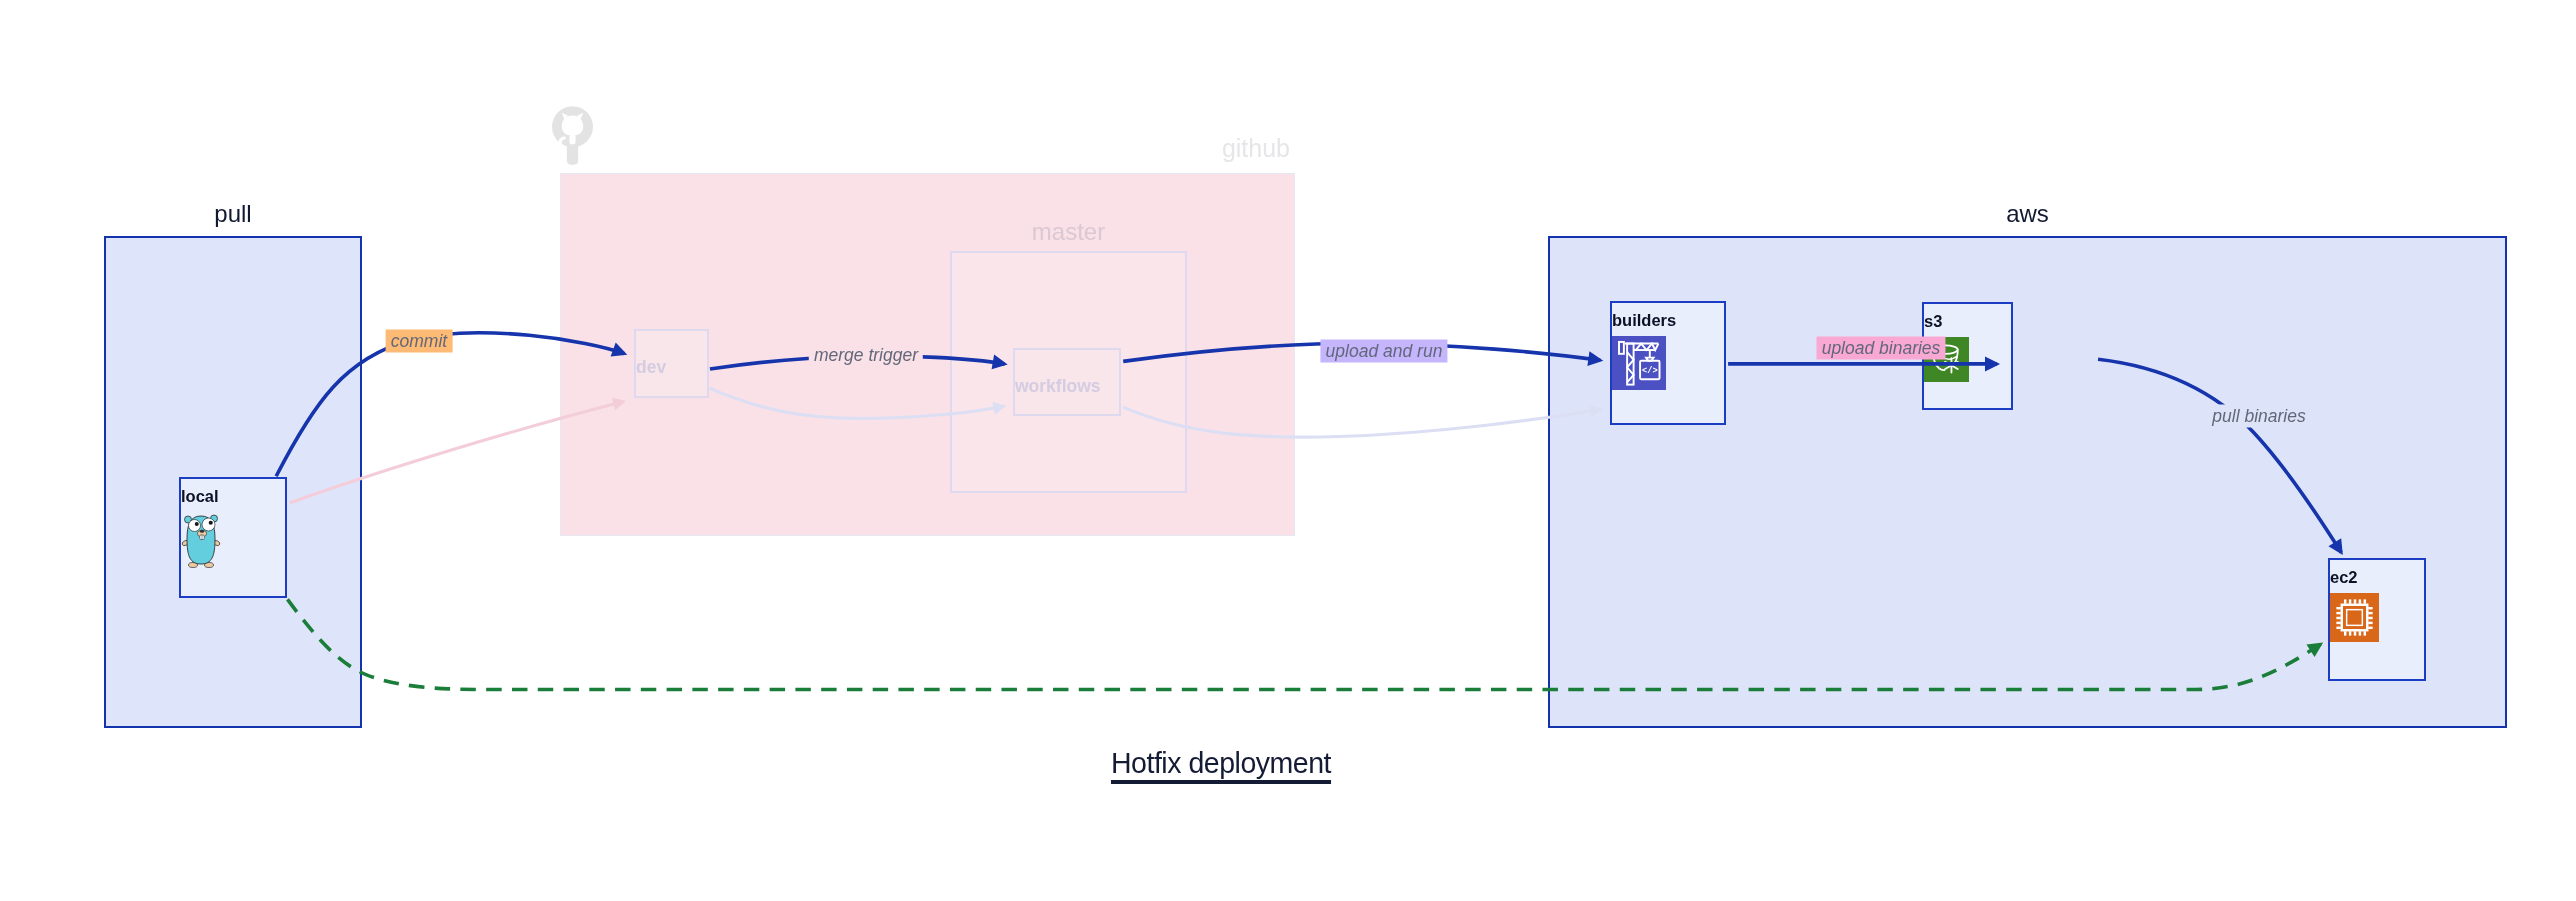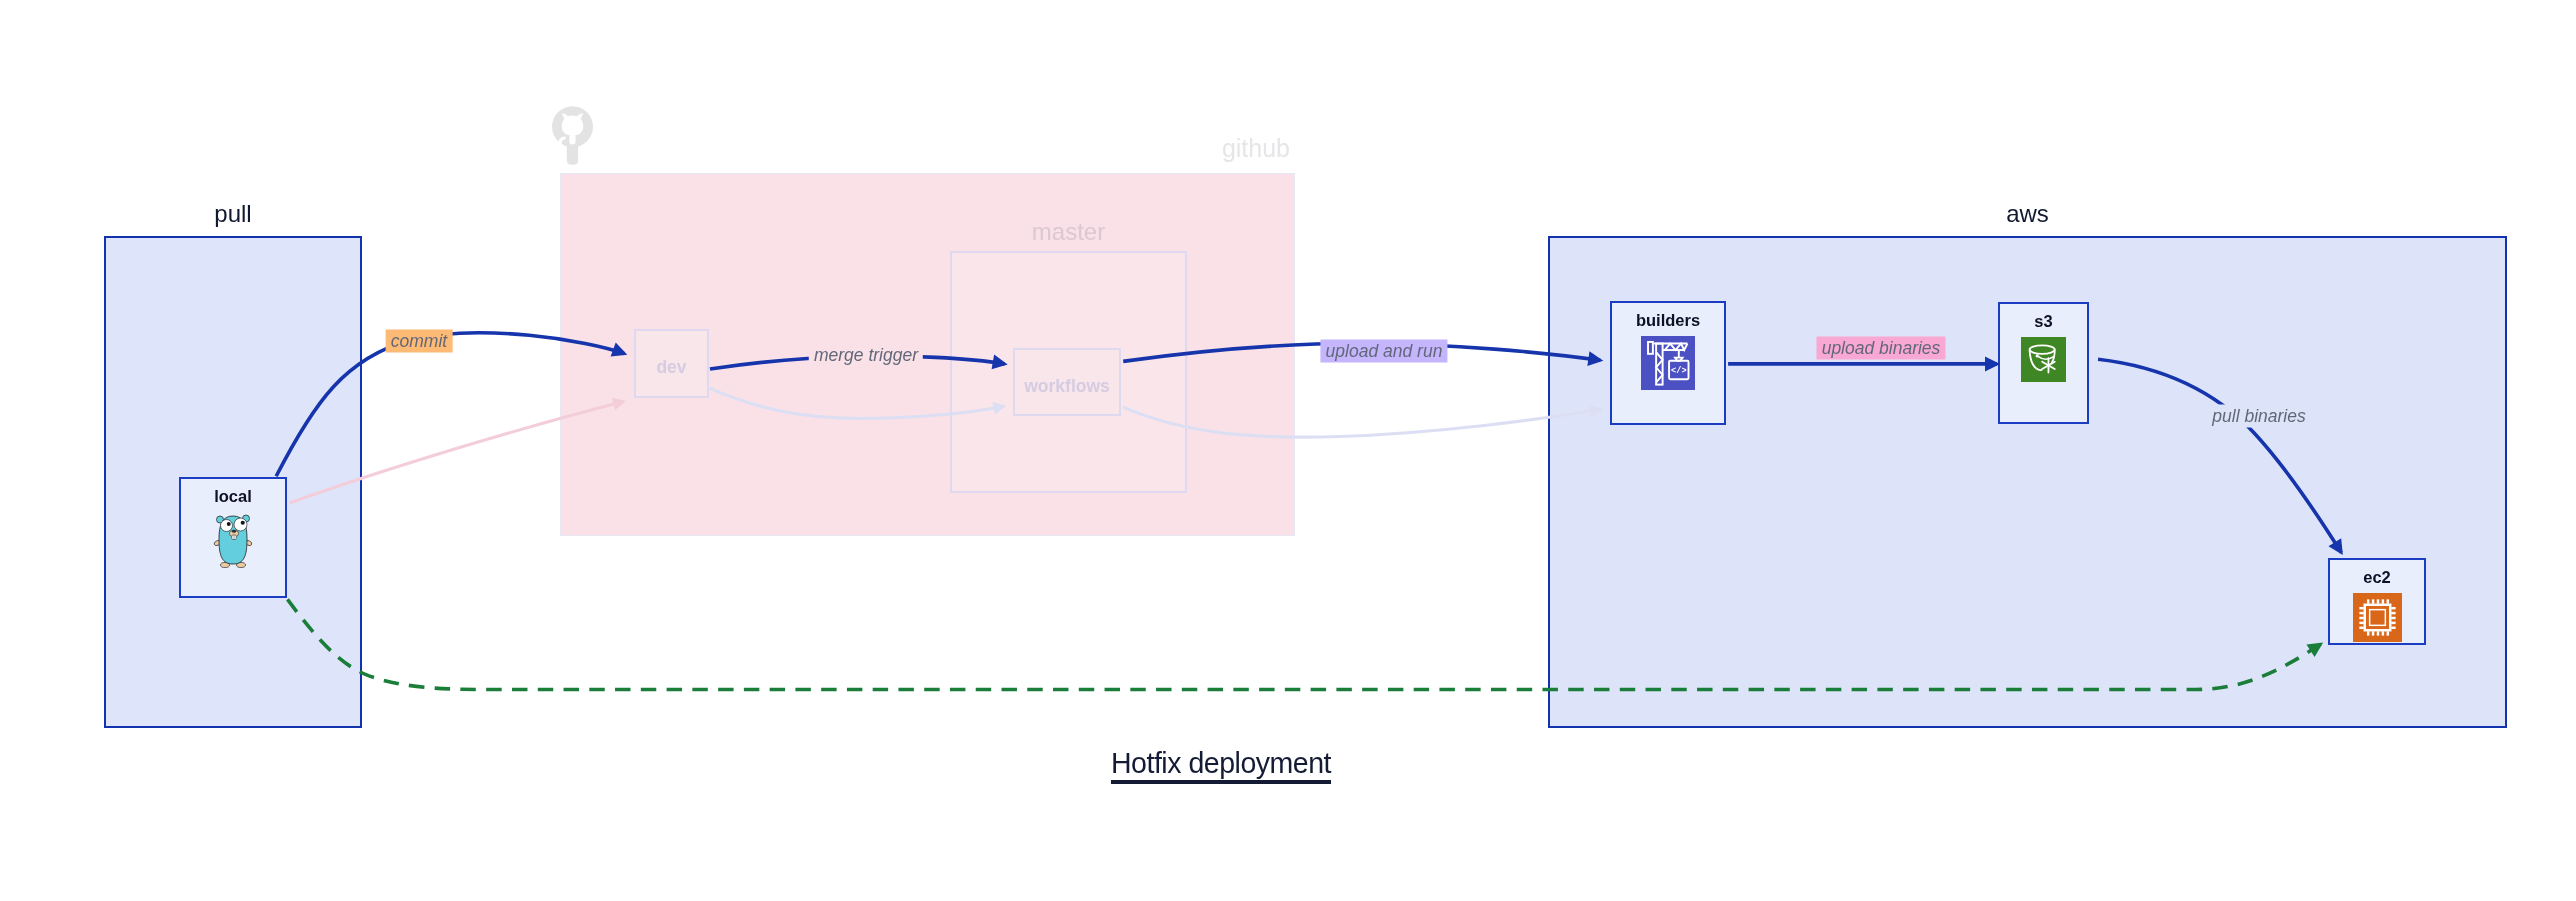--- a/index.html
+++ b/index.html
@@ -21,31 +21,31 @@
   .group-label{position:absolute;font-size:24px;color:#101930;text-align:center;
                line-height:1.1;z-index:2;white-space:nowrap;}
   .label-local{left:104px;top:201px;width:258px;}
   .label-aws{left:1548px;top:201px;width:959px;}
   .label-github{left:1025px;top:135px;width:265px;text-align:right;
                 font-size:25px;color:#e6e5e8;}
   .label-master{left:950px;top:219px;width:237px;font-size:24px;color:#dbc8d3;}
 
   
   .node{position:absolute;box-sizing:border-box;z-index:3;display:flex;
-        flex-direction:column;align-items:center;}
+        flex-direction:column;align-items:flex-start;}
   .node-solid{background:#e9eefc;border:2.6px solid #1b3dc4;}
   .node-faded{background:#f8e6eb;border:2.1px solid #ded9ee;justify-content:center;}
   .node-label{font-weight:bold;font-size:16.5px;color:#0d1126;margin-top:8.2px;}
   .node-faded .node-label{color:#d5cce2;margin-top:8px;font-size:17.5px;}
   .node-code{left:179px;top:477px;width:108px;height:121px;}
   .node-dev{left:634px;top:329px;width:75px;height:69px;}
   .node-workflows{left:1013px;top:348px;width:108px;height:68px;}
   .node-builders{left:1610px;top:301px;width:116px;height:124px;}
-  .node-s3{left:1998px;top:302px;width:91px;height:122px;}
-  .node-ec2{left:2328px;top:558px;width:98px;height:87px;}
+  .node-s3{left:1922px;top:302px;width:91px;height:108px;}
+  .node-ec2{left:2328px;top:558px;width:98px;height:123px;}
   .node-icon{margin-top:6.2px;}
 
   
   .octocat{position:absolute;left:552px;top:106px;z-index:2;}
 
   
   .edges{position:absolute;left:0;top:0;z-index:4;pointer-events:none;}
 
   
   .edge-label{position:absolute;transform:translate(-50%,-50%);font-style:italic;

